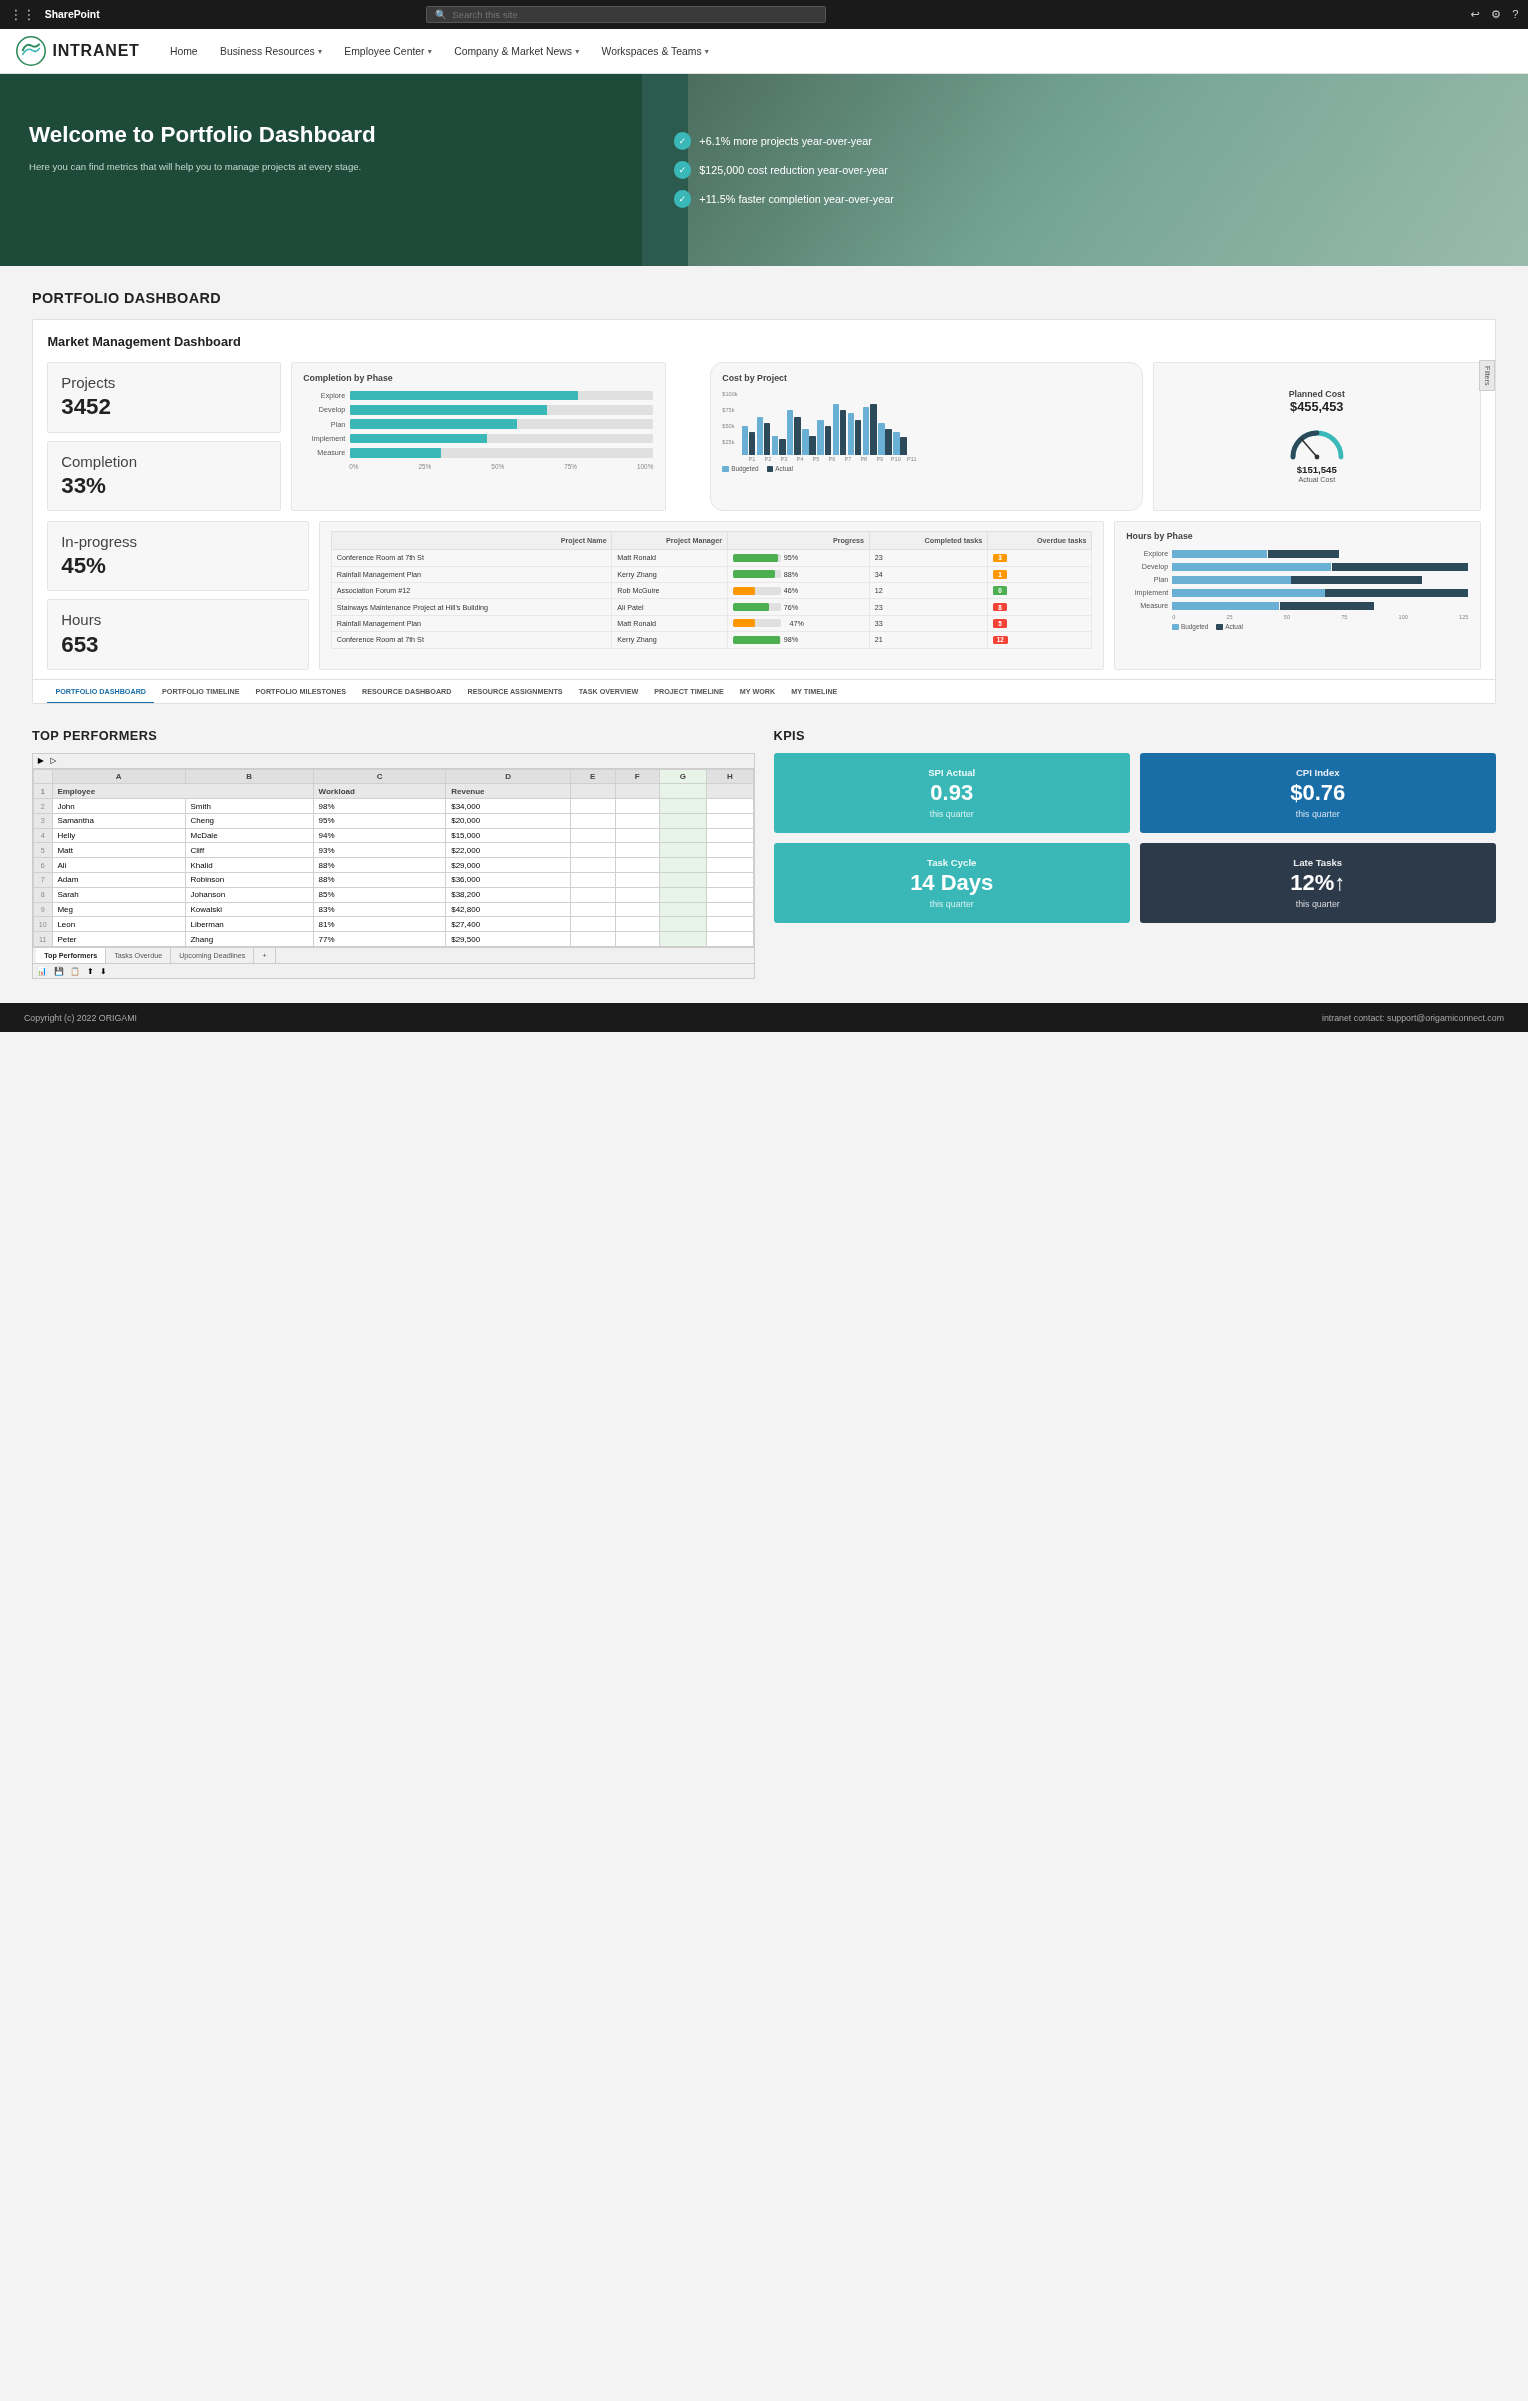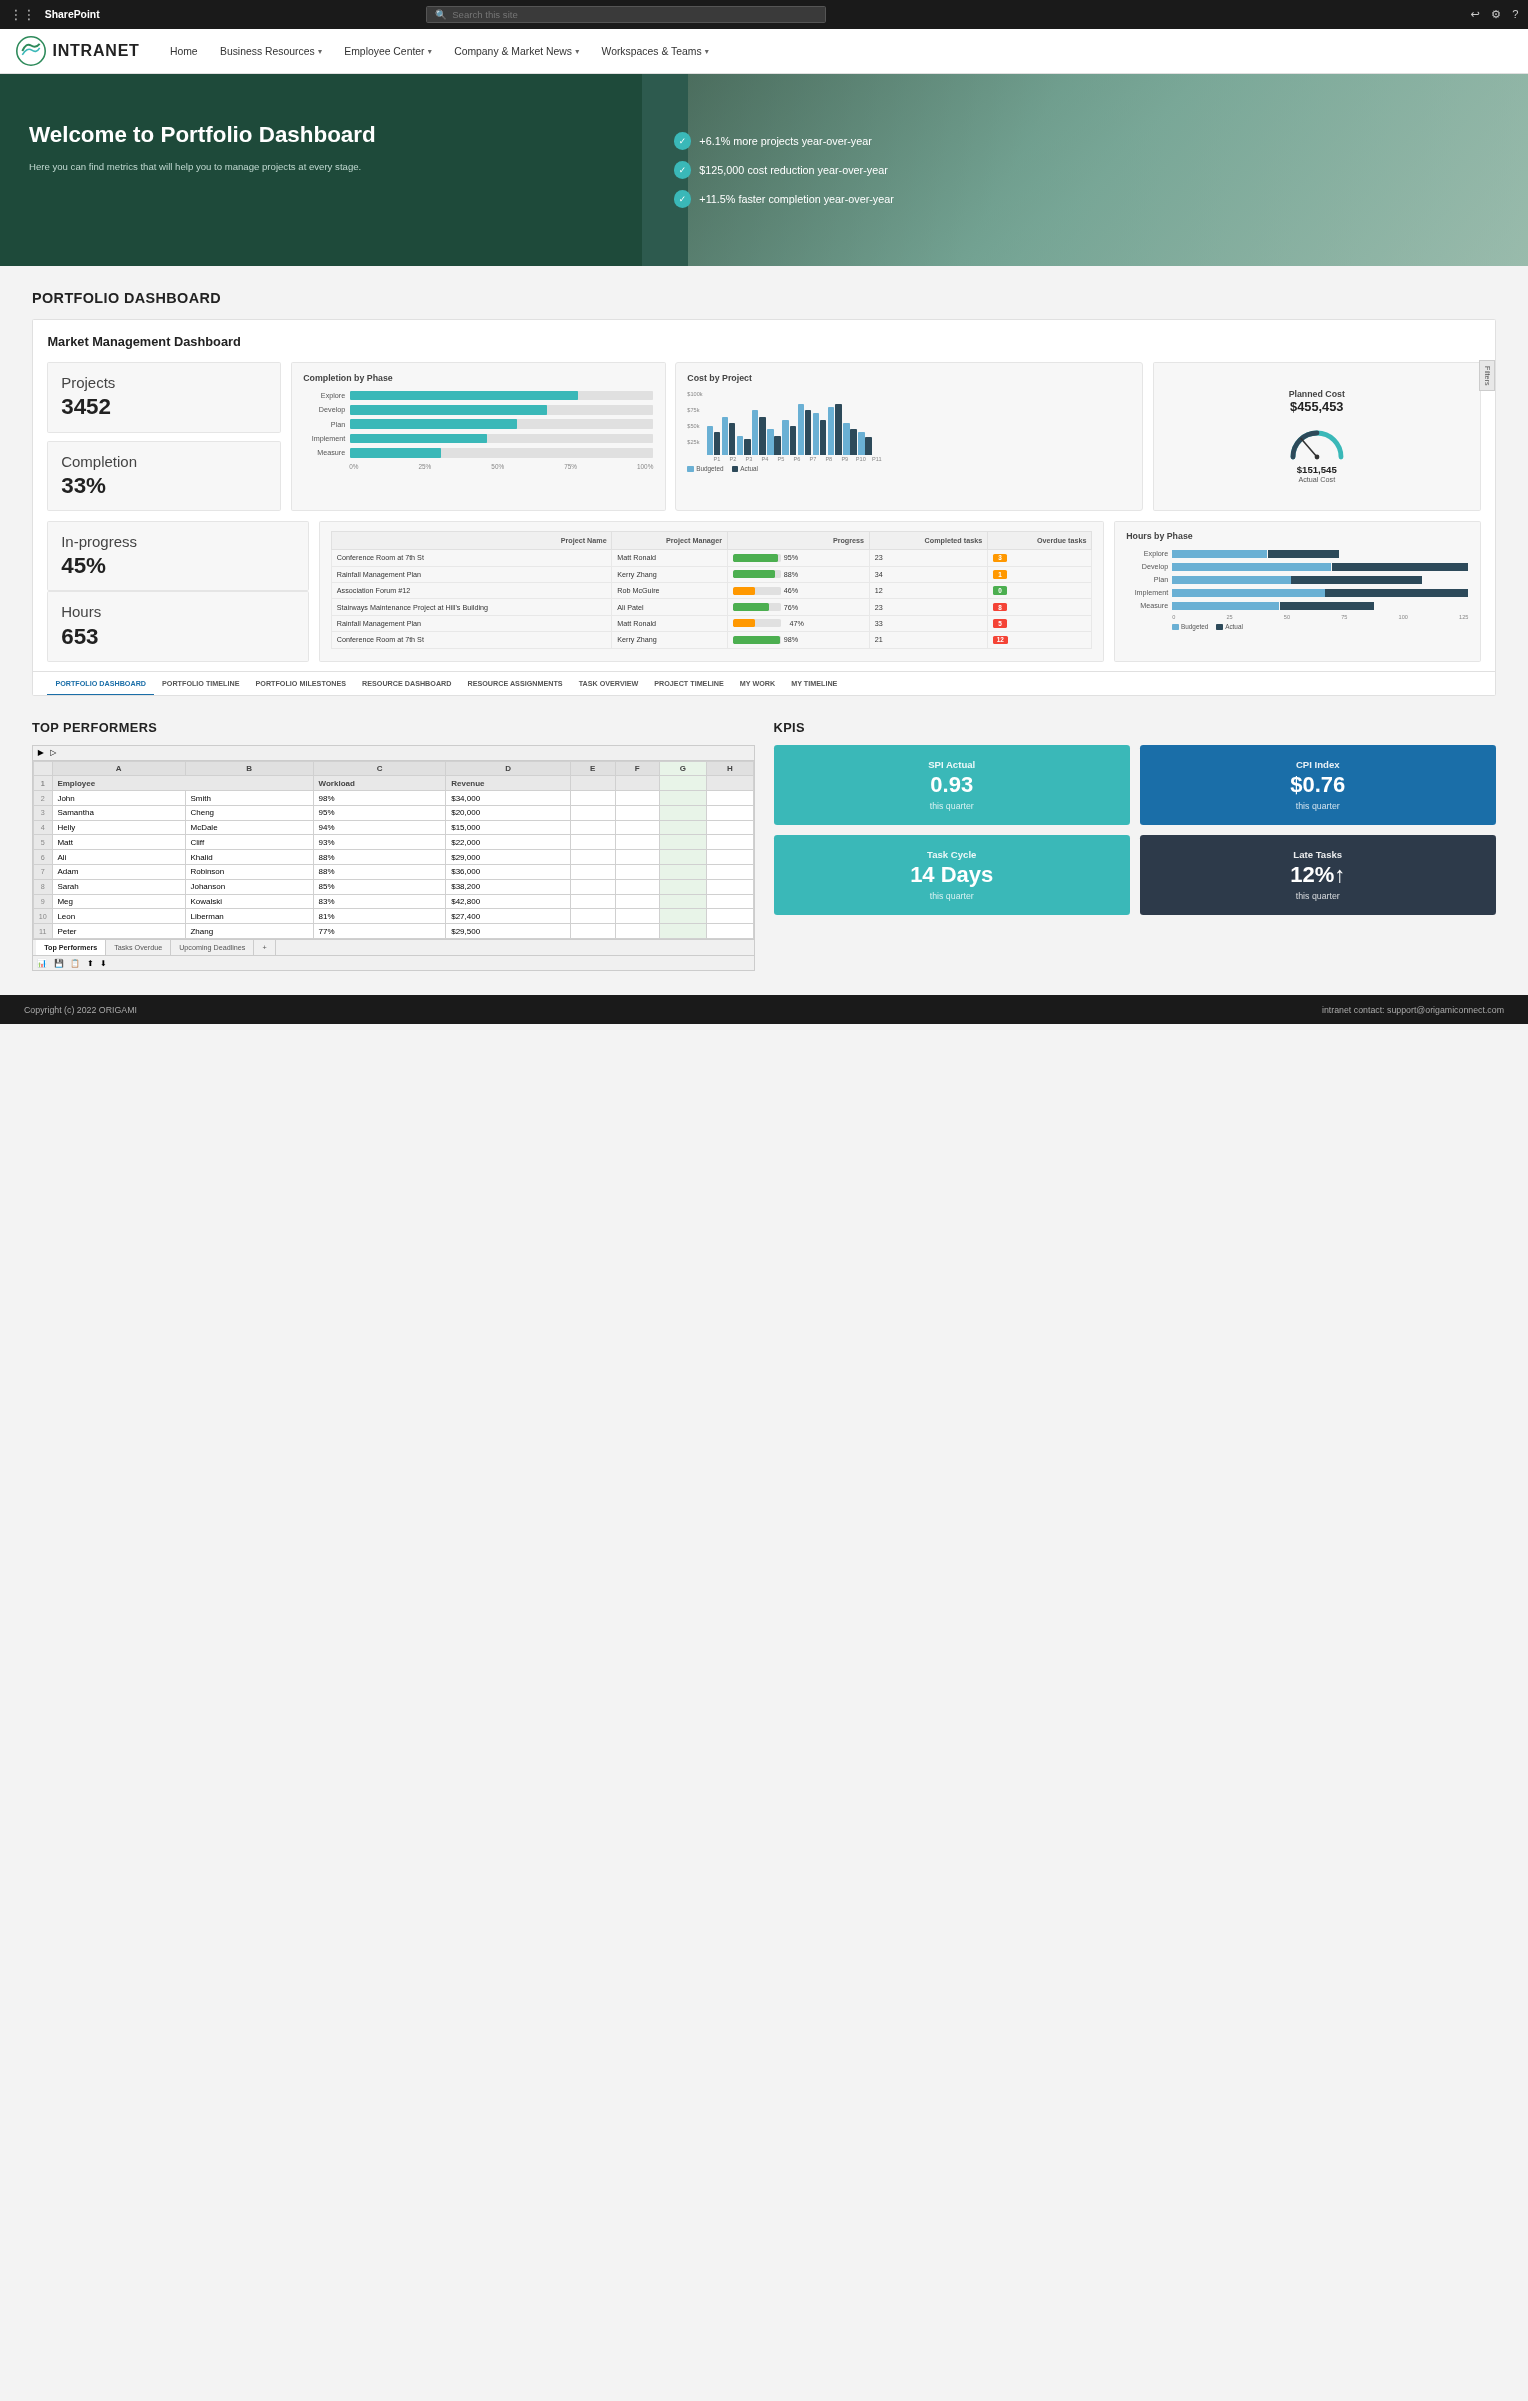--- a/index.html
+++ b/index.html
@@ -204,21 +204,21 @@
     }
     .chart-title { font-size: 8.8px; font-weight: 700; color: #444; margin-bottom: 8px; }
     .phase-row { display: flex; align-items: center; margin-bottom: 4.8px; gap: 4.8px; }
     .phase-label { font-size: 7.2px; color: #555; width: 42px; text-align: right; flex-shrink: 0; }
     .phase-bar-wrap { flex: 1; height: 9.6px; background: #e0e0e0; border-radius: 0.8px; overflow: hidden; }
     .phase-bar { height: 100%; background: #3ab8b8; border-radius: 0.8px; }
     .phase-axis { display: flex; justify-content: space-between; padding-left: 46px; margin-top: 3.2px; }
     .phase-axis span { font-size: 6.4px; color: #888; }
 
     
-    .cost-chart { background: #f7f7f7; border: 0.8px solid #e5e5e5; border-radius: 3px; padding: 9.6px 11.2px; }
+    .cost-chart { background: #f7f7f7; border: 0.8px solid #e5e5e5; border-radius: 13px; padding: 9.6px 11.2px; margin-left: 35px; }
     .bar-group { display: flex; gap: 0.8px; align-items: flex-end; }
     .bar { width: 6.4px; border-radius: 0.8px 0.8px 0 0; }
     .bar-budgeted { background: #6ab0d4; }
     .bar-actual { background: #2d4a5a; }
     .chart-legend { display: flex; gap: 8px; margin-top: 3.2px; }
     .legend-item { display: flex; align-items: center; gap: 2.4px; font-size: 6.4px; color: #555; }
     .legend-dot { width: 6.4px; height: 6.4px; border-radius: 0.8px; }
 
     
     .gauge-box {
@@ -622,21 +622,21 @@
           <line x1="40" y1="45" x2="20" y2="22" stroke="#333" stroke-width="2" stroke-linecap="round"></line>
           <circle cx="40" cy="45" r="3" fill="#333"></circle>
         </svg>
         <div class="gauge-actual">$151,545</div>
         <div class="gauge-actual-label">Actual Cost</div>
       </div>
     </div>
 
     <div class="dashboard-grid2">
 
-      <div style="display:flex;flex-direction:column;">
+      <div style="display:flex;flex-direction:column;gap:8px;">
         <div class="dash-kpi">
           <div class="dash-kpi-label">In-progress</div>
           <div class="dash-kpi-value">45%</div>
         </div>
         <div class="dash-kpi">
           <div class="dash-kpi-label">Hours</div>
           <div class="dash-kpi-value">653</div>
         </div>
       </div>
 

